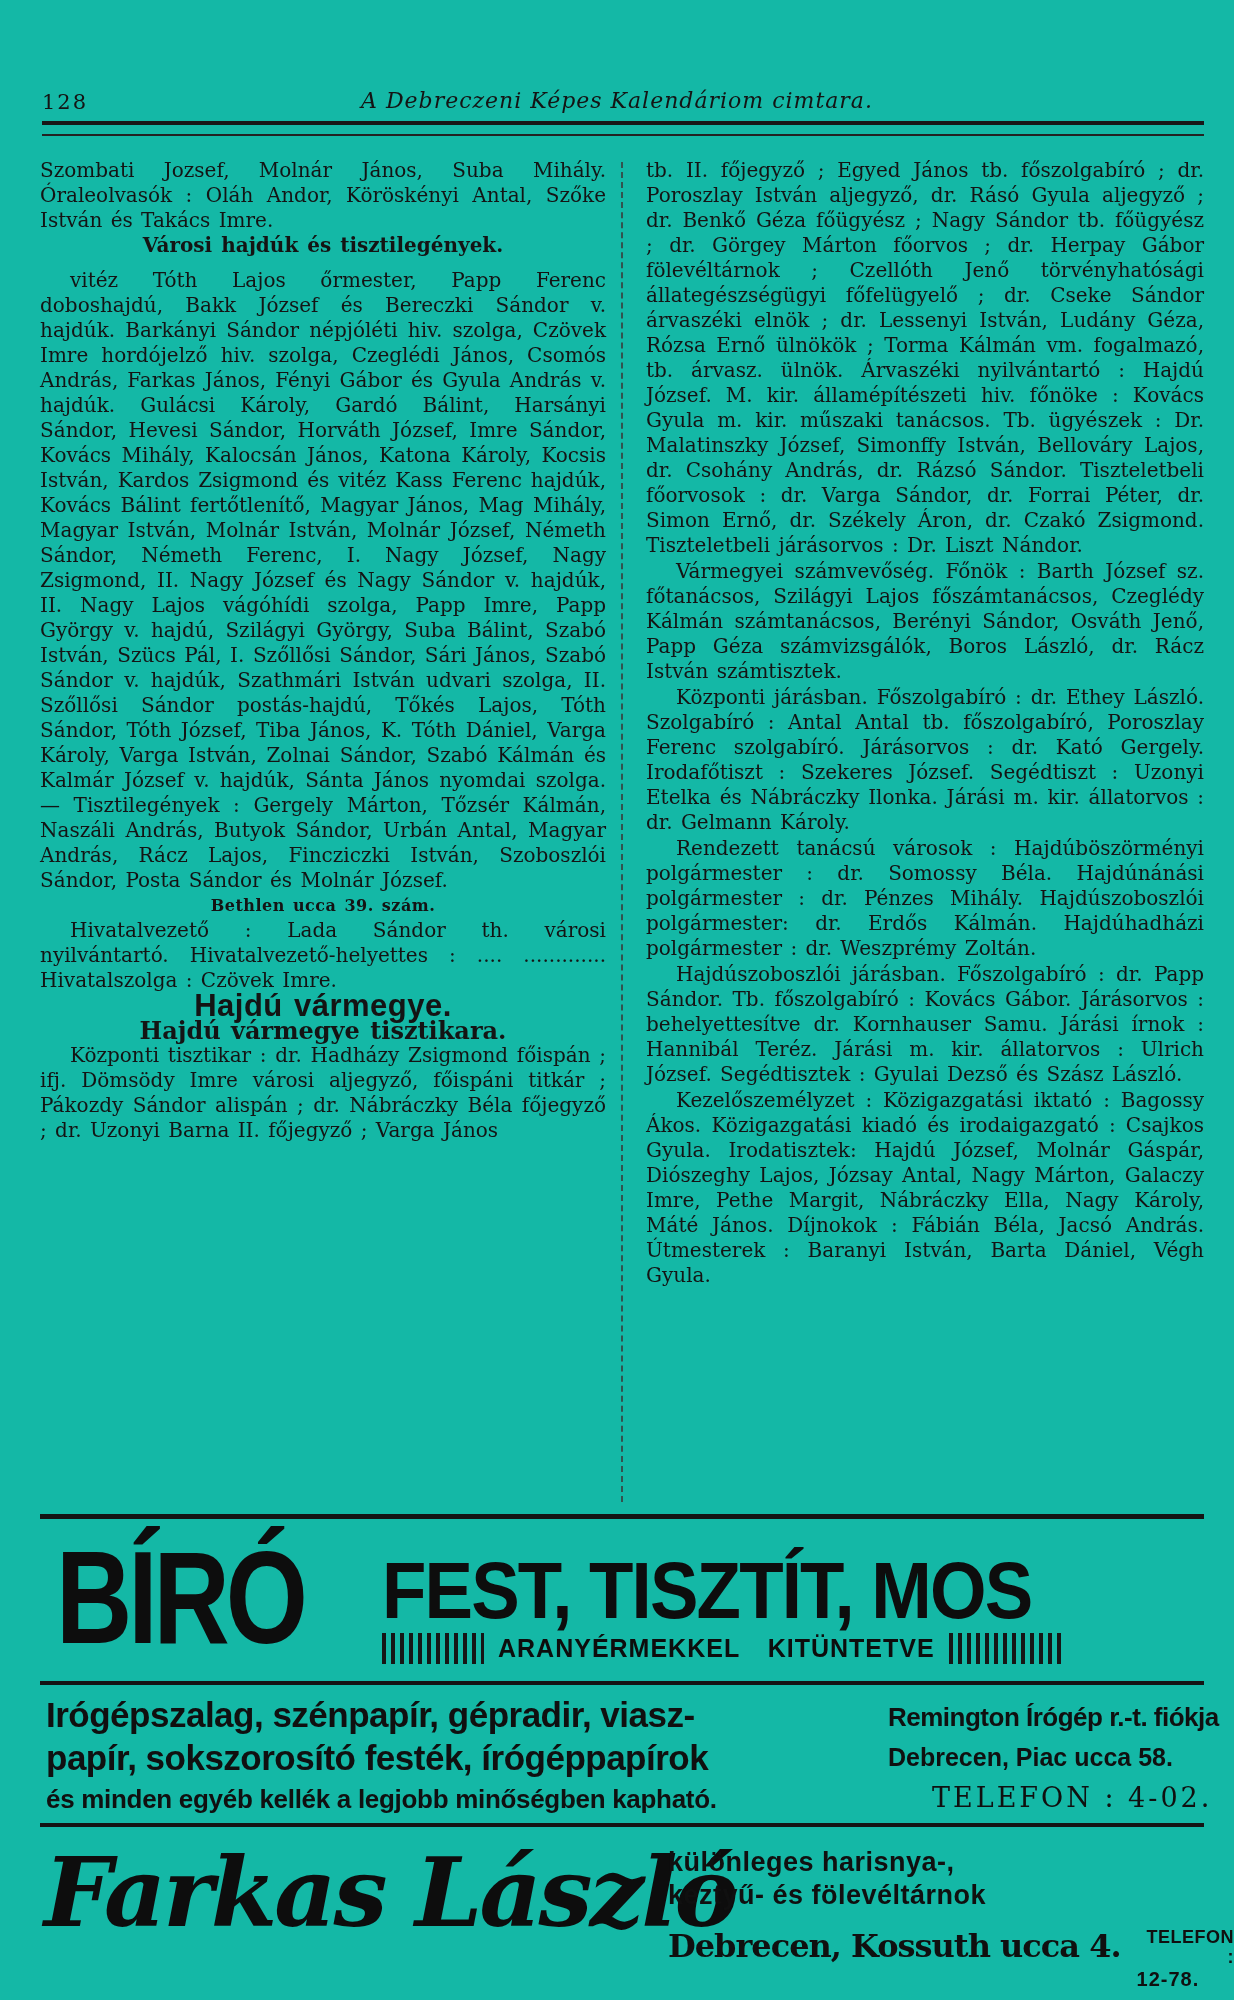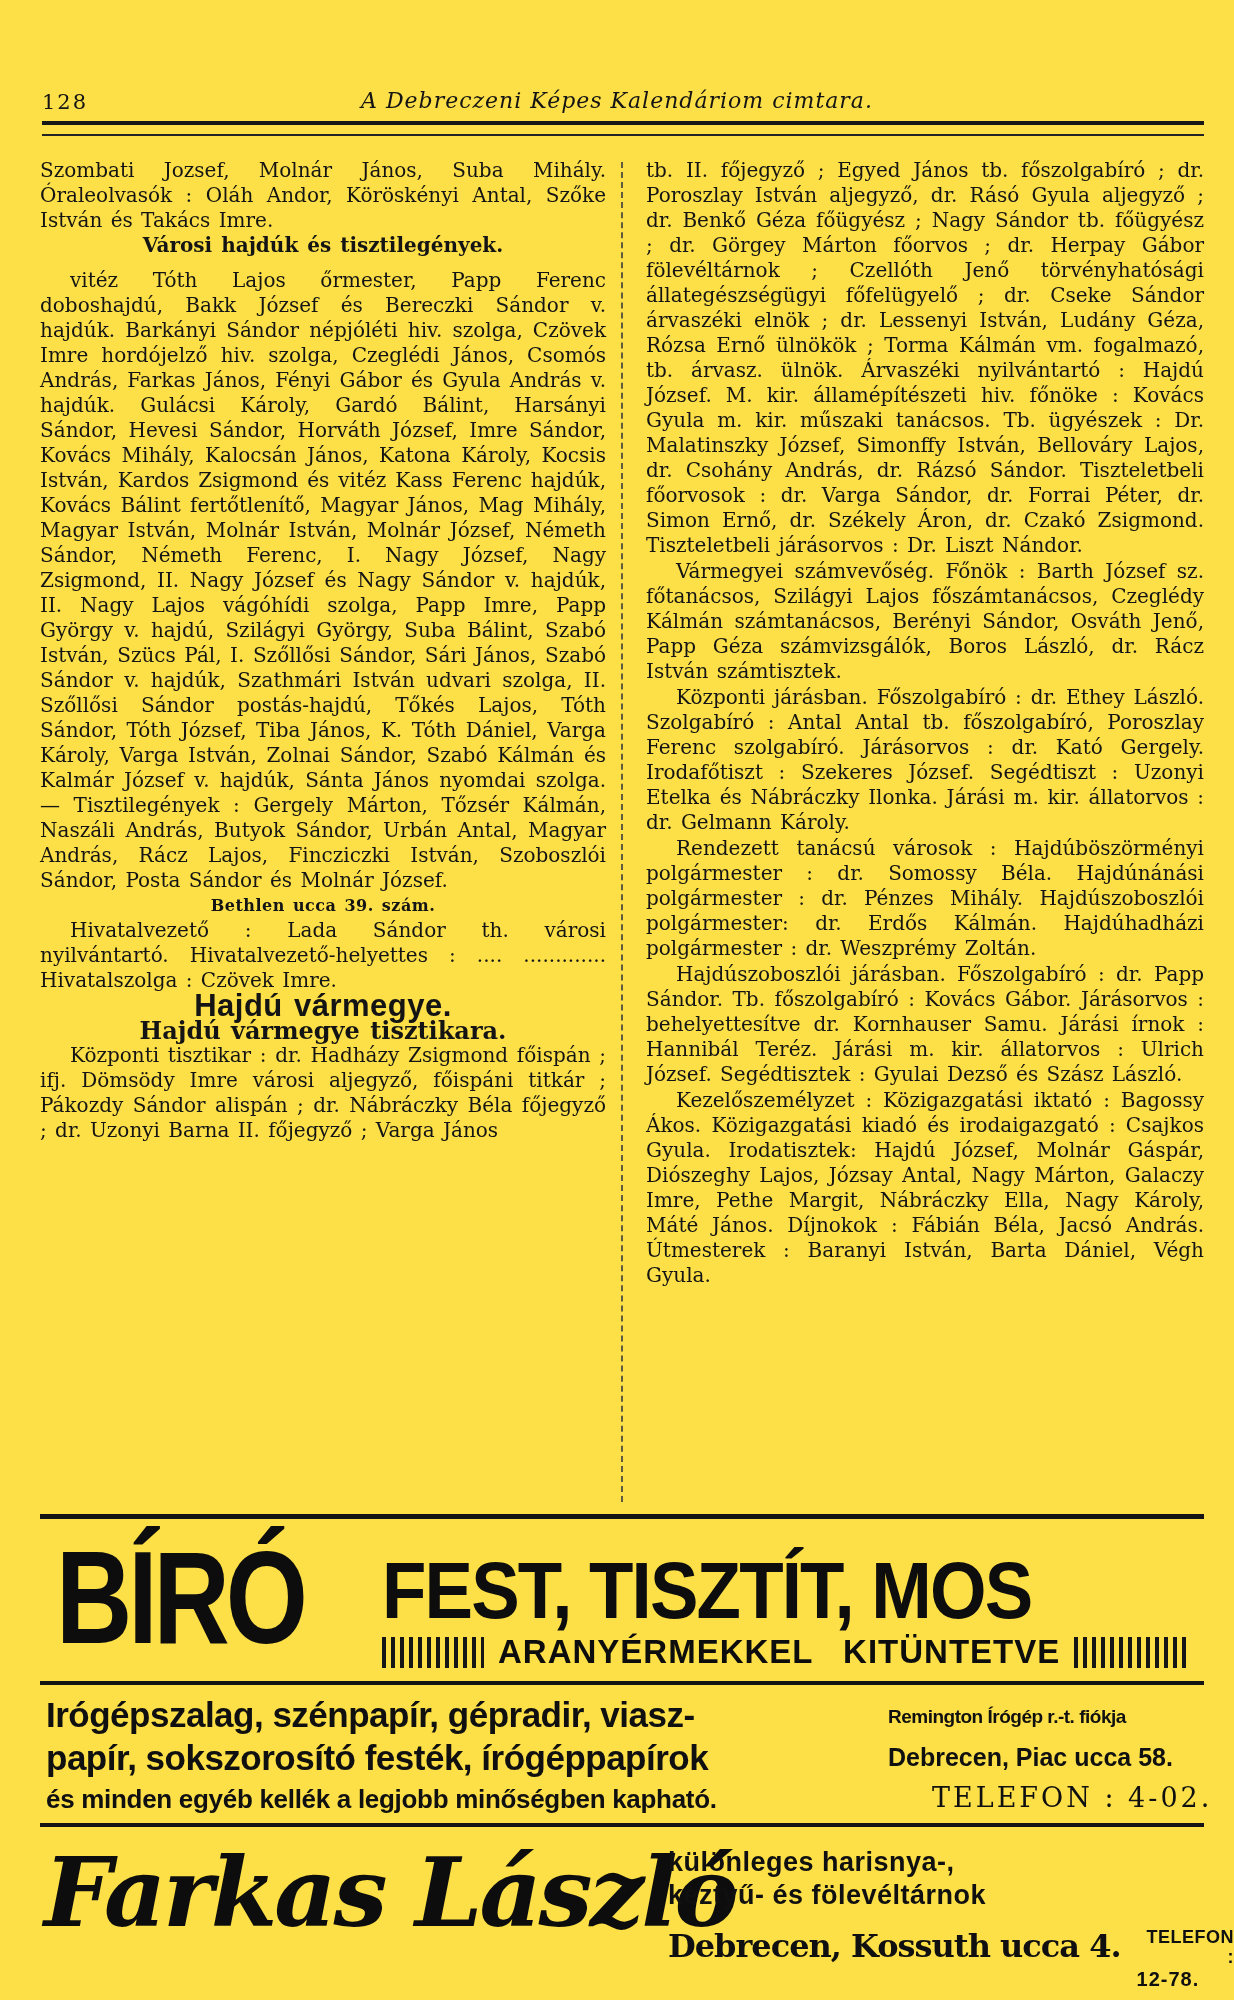--- a/index.html
+++ b/index.html
@@ -1,18 +1,18 @@
 <!DOCTYPE html>
 <html><head>
 <meta charset="utf-8">
 <style>
   html,body{margin:0;padding:0;background:#e8e8e4;}
   .page{
     position:relative;width:1234px;height:2000px;margin:0 auto;
-    background:#fde047;color:#141414;overflow:hidden;
+    background:#14b8a6;color:#141414;overflow:hidden;
     font-family:"DejaVu Serif", serif;
   }
   
   .page-num{position:absolute;left:42px;top:90px;font-size:21px;letter-spacing:2px;}
   .running-title{
     position:absolute;left:0;top:88px;width:100%;text-align:center;
     font-style:italic;font-size:22px;letter-spacing:1px;
   }
   .head-rule{
     position:absolute;left:42px;top:121px;width:1162px;height:9px;
@@ -62,29 +62,29 @@
     font-size:79px;line-height:1;letter-spacing:-2px;color:#0d0d0d;
     transform:scaleX(.92);transform-origin:0 0;white-space:nowrap;
   }
   .biro-badge{
     position:absolute;left:382px;top:1633px;display:flex;align-items:center;gap:14px;
   }
   .stripe{height:31px;background:repeating-linear-gradient(90deg,#161616 0 4px,rgba(0,0,0,0) 4px 9px);}
   .stripe-l{width:102px;}
   .stripe-r{width:112px;}
   .badge-text{
-    font-family:"Liberation Sans", sans-serif;font-weight:bold;font-size:33px;
+    font-family:"Liberation Sans", sans-serif;font-weight:bold;font-size:25px;
     letter-spacing:1px;word-spacing:20px;white-space:nowrap;color:#0d0d0d;
   }
   
   .rem-left{position:absolute;left:46px;top:1693px;width:836px;font-family:"Liberation Sans", sans-serif;font-weight:bold;color:#101010;}
   .rem-l1,.rem-l2{font-size:35px;line-height:43px;letter-spacing:-.5px;white-space:nowrap;}
   .rem-l3{font-size:26px;line-height:40px;white-space:nowrap;letter-spacing:-.3px;}
   .rem-right{position:absolute;left:888px;top:1697px;width:320px;color:#101010;}
-  .rem-r1{font-family:"Liberation Sans", sans-serif;font-weight:bold;font-size:19px;line-height:40px;letter-spacing:-.5px;white-space:nowrap;}
+  .rem-r1{font-family:"Liberation Sans", sans-serif;font-weight:bold;font-size:26px;line-height:40px;letter-spacing:-.5px;white-space:nowrap;}
   .rem-r2{font-family:"Liberation Sans", sans-serif;font-weight:bold;font-size:25px;line-height:40px;white-space:nowrap;}
   .rem-r3{font-family:"DejaVu Serif", serif;font-size:27px;line-height:42px;letter-spacing:3px;white-space:nowrap;margin-left:44px;}
   
   .farkas-name{
     position:absolute;left:44px;top:1840px;
     font-family:"DejaVu Serif", serif;font-style:italic;font-weight:bold;
     font-size:96px;line-height:1.1;letter-spacing:-3px;white-space:nowrap;color:#0d0d0d;
   }
   .farkas-right{position:absolute;left:668px;top:1846px;color:#101010;}
   .farkas-l1,.farkas-l2{

